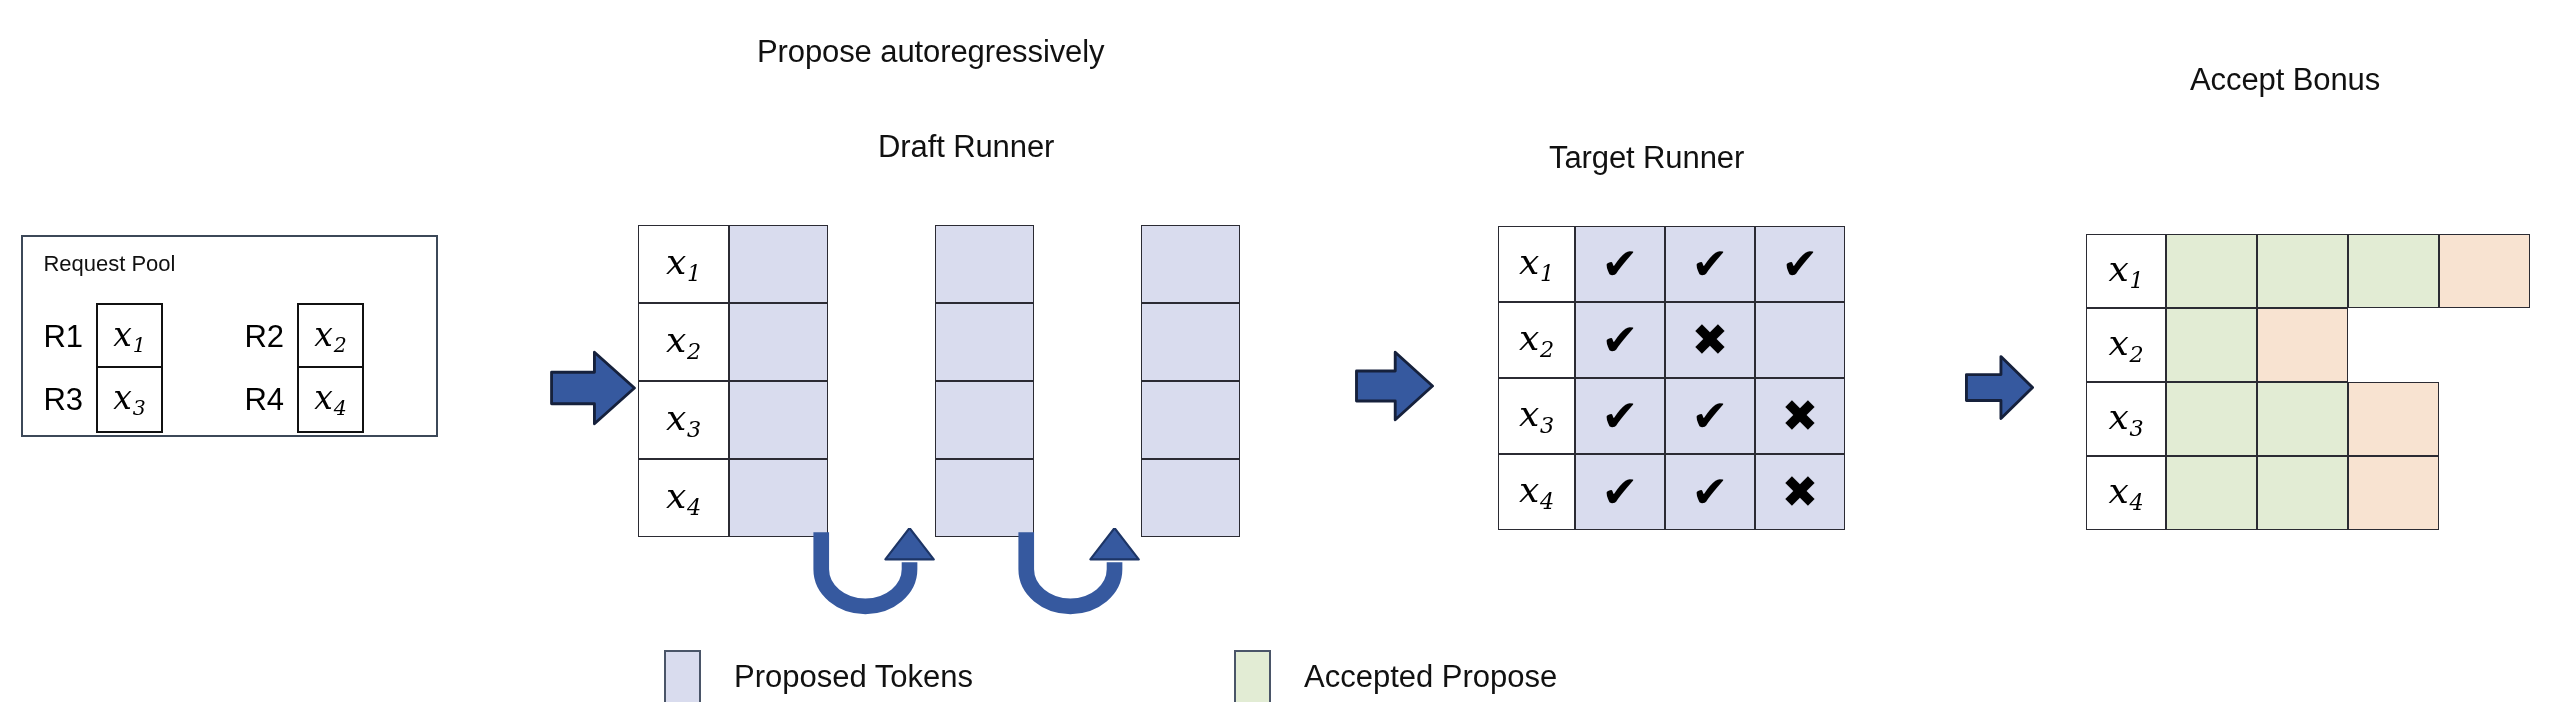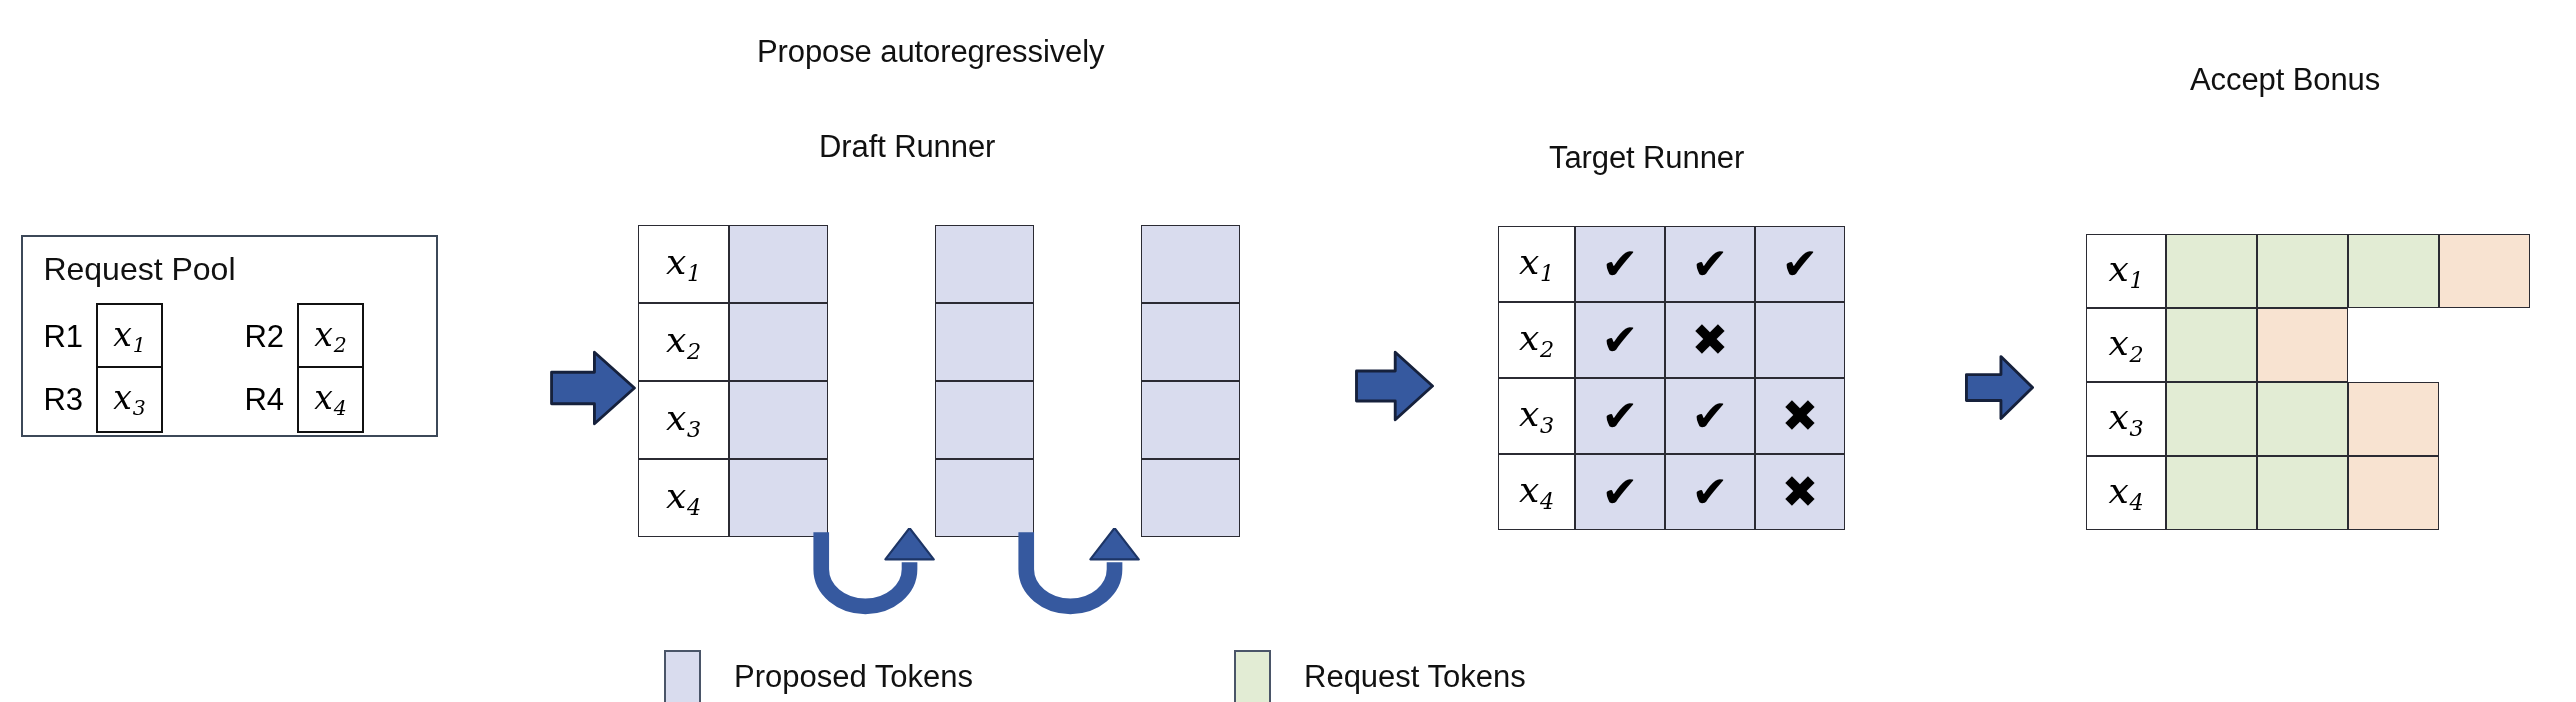--- a/index.html
+++ b/index.html
@@ -55,21 +55,21 @@
     width: 417px;
     height: 202px;
     border: 2.1px solid #3c4858;
     background: #ffffff;
     box-sizing: border-box;
   }
   #request-pool-title {
     position: absolute;
     left: 20px;
     top: 14.3px;
-    font-size: 32px;
+    font-size: 22px;
     color: #111;
     white-space: nowrap;
   }
   .req-item {
     position: absolute;
     display: flex;
     align-items: center;
     gap: 13px;
   }
   .req-label {
@@ -141,21 +141,21 @@
     white-space: nowrap;
   }
 </style>
 </head>
 <body>
 
 <div id="canvas">
 
   <div class="heading" style="left:757px; top:5.7px;">Propose autoregressively</div>
 
-  <div class="heading" style="left:819px; top:101px;">Draft Runner</div>
+  <div class="heading" style="left:878px; top:101px;">Draft Runner</div>
 
 
   <div class="heading" style="left:1549px; top:112px;">Target Runner</div>
 
   <div class="heading" style="left:2190px; top:34px;">Accept Bonus</div>
 
   <div id="request-pool">
     <div id="request-pool-title">Request Pool</div>
 
     <div class="req-item" style="left:20px; top:66px;">
@@ -348,19 +348,19 @@
     </div>
 
   <div id="legend">
     <div class="legend-item" style="left:664px; top:7.1px;">
       <span class="legend-swatch" id="sw-proposed" style="background: rgb(217, 220, 238);"></span>
       <span class="legend-label">Proposed Tokens</span>
     </div>
 
     <div class="legend-item" style="left:1234px; top:7.1px;">
       <span class="legend-swatch" id="sw-accepted" style="background: rgb(226, 236, 212);"></span>
-      <span class="legend-label">Request Tokens</span>
+      <span class="legend-label">Accepted Propose</span>
     </div>
 
   </div>
 
 </div>
 
 
 </body></html>

